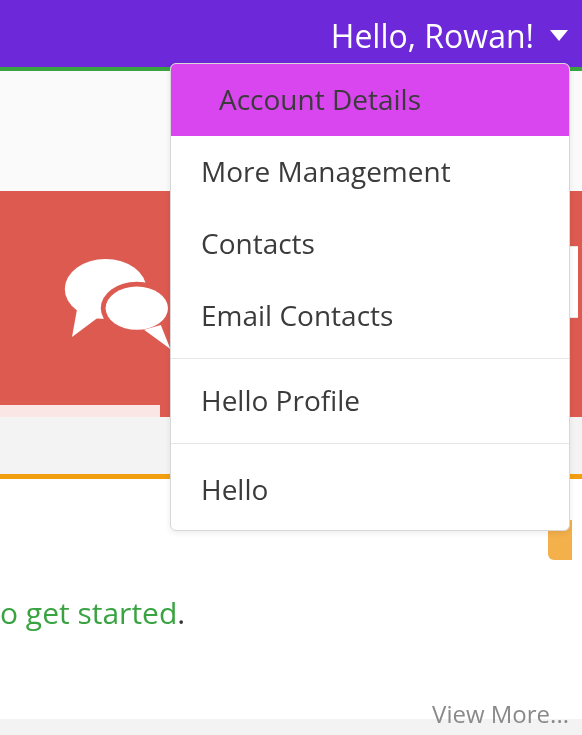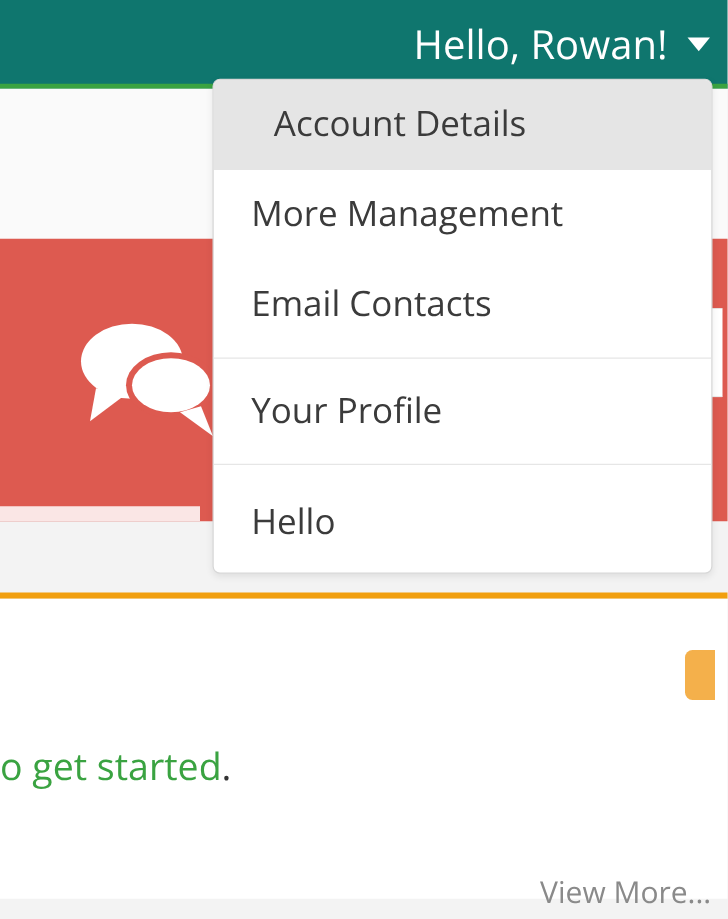--- a/index.html
+++ b/index.html
@@ -1,33 +1,33 @@
 <!DOCTYPE html>
 <html><head>
 <meta charset="utf-8">
 <style>
 *{box-sizing:border-box;margin:0;padding:0;}
 html,body{width:582px;height:735px;overflow:hidden;font-family:"Segoe UI","Open Sans","Helvetica Neue",Arial,sans-serif;background:#f3f3f3;}
-.header{position:absolute;top:0;left:0;right:0;height:71px;background:#0f766e;border-bottom:4px solid #3aa341;}
+.header{position:absolute;top:0;left:0;right:0;height:71px;background:#6d28d9;border-bottom:4px solid #3aa341;}
 .greeting-wrap{position:absolute;top:0;right:14px;height:71px;display:flex;align-items:center;color:#fff;font-size:32px;font-weight:400;cursor:pointer;}
 .caret{margin-left:16px;width:0;height:0;border-left:9px solid transparent;border-right:9px solid transparent;border-top:11px solid #fff;}
 .band-light{position:absolute;left:0;right:0;top:71px;height:120px;background:#fafafa;}
 .card{position:absolute;left:0;top:191px;width:582px;height:226px;background:#dd5a50;overflow:hidden;}
 .card-icon{position:absolute;left:60px;top:50px;color:#fff;}
 .card-icon svg{width:120px;height:120px;display:block;}
 .card-progress{position:absolute;left:0;bottom:0;height:12px;width:160px;background:rgba(255,255,255,0.85);}
 .stripe{position:absolute;left:0;right:0;top:474px;height:5px;background:#f19f0f;}
 .section{position:absolute;left:0;right:0;top:479px;height:240px;background:#fff;}
 .section-text{position:absolute;left:0;top:113px;font-size:30px;color:#3aa341;}
 .section-text .dot{color:#333;}
 .viewmore{position:absolute;right:13px;bottom:5px;font-size:24px;color:#8a8a8a;cursor:pointer;}
 .badge{position:absolute;right:10px;top:520px;width:24px;height:40px;background:#f4b04b;border-top-left-radius:6px;border-bottom-left-radius:6px;}
 .dropdown{position:absolute;top:63px;right:12px;width:400px;background:#fff;border:1px solid #d7d7d7;border-radius:6px;box-shadow:0 2px 6px rgba(0,0,0,0.08);overflow:hidden;}
 .dropdown-item{padding:16px 30px 18px;font-size:28px;color:#3b3b3b;cursor:pointer;}
-.dropdown-item.active{background:#e5e5e5;padding-left:48px;}
+.dropdown-item.active{background:#d946ef;padding-left:48px;}
 .divider{height:1px;background:#e6e6e6;margin:6px 0;}
 .logout{margin-top:10px;margin-bottom:4px;}
 .edge{position:absolute;top:246px;right:4px;width:26px;height:72px;background:#fff;border:1px solid #e6e6e6;border-right:none;border-radius:6px 0 0 6px;}
 </style>
 </head>
 <body>
 
 <div class="header">
   <div class="greeting-wrap">
     <span>Hello, Rowan!</span>
@@ -61,18 +61,19 @@
 
 <div class="badge"></div>
 
 <div class="viewmore">
   <span>View More...</span>
 </div>
 
 <div class="dropdown">
   <div class="dropdown-item active"><span>Account Details</span></div>
   <div class="dropdown-item"><span>More Management</span></div>
+  <div class="dropdown-item"><span>Contacts</span></div>
   <div class="dropdown-item"><span>Email Contacts</span></div>
   <div class="divider"></div>
-  <div class="dropdown-item"><span>Your Profile</span></div>
+  <div class="dropdown-item"><span>Hello Profile</span></div>
   <div class="divider"></div>
   <div class="dropdown-item logout"><span>Hello</span></div>
 </div>
 
 </body></html>

